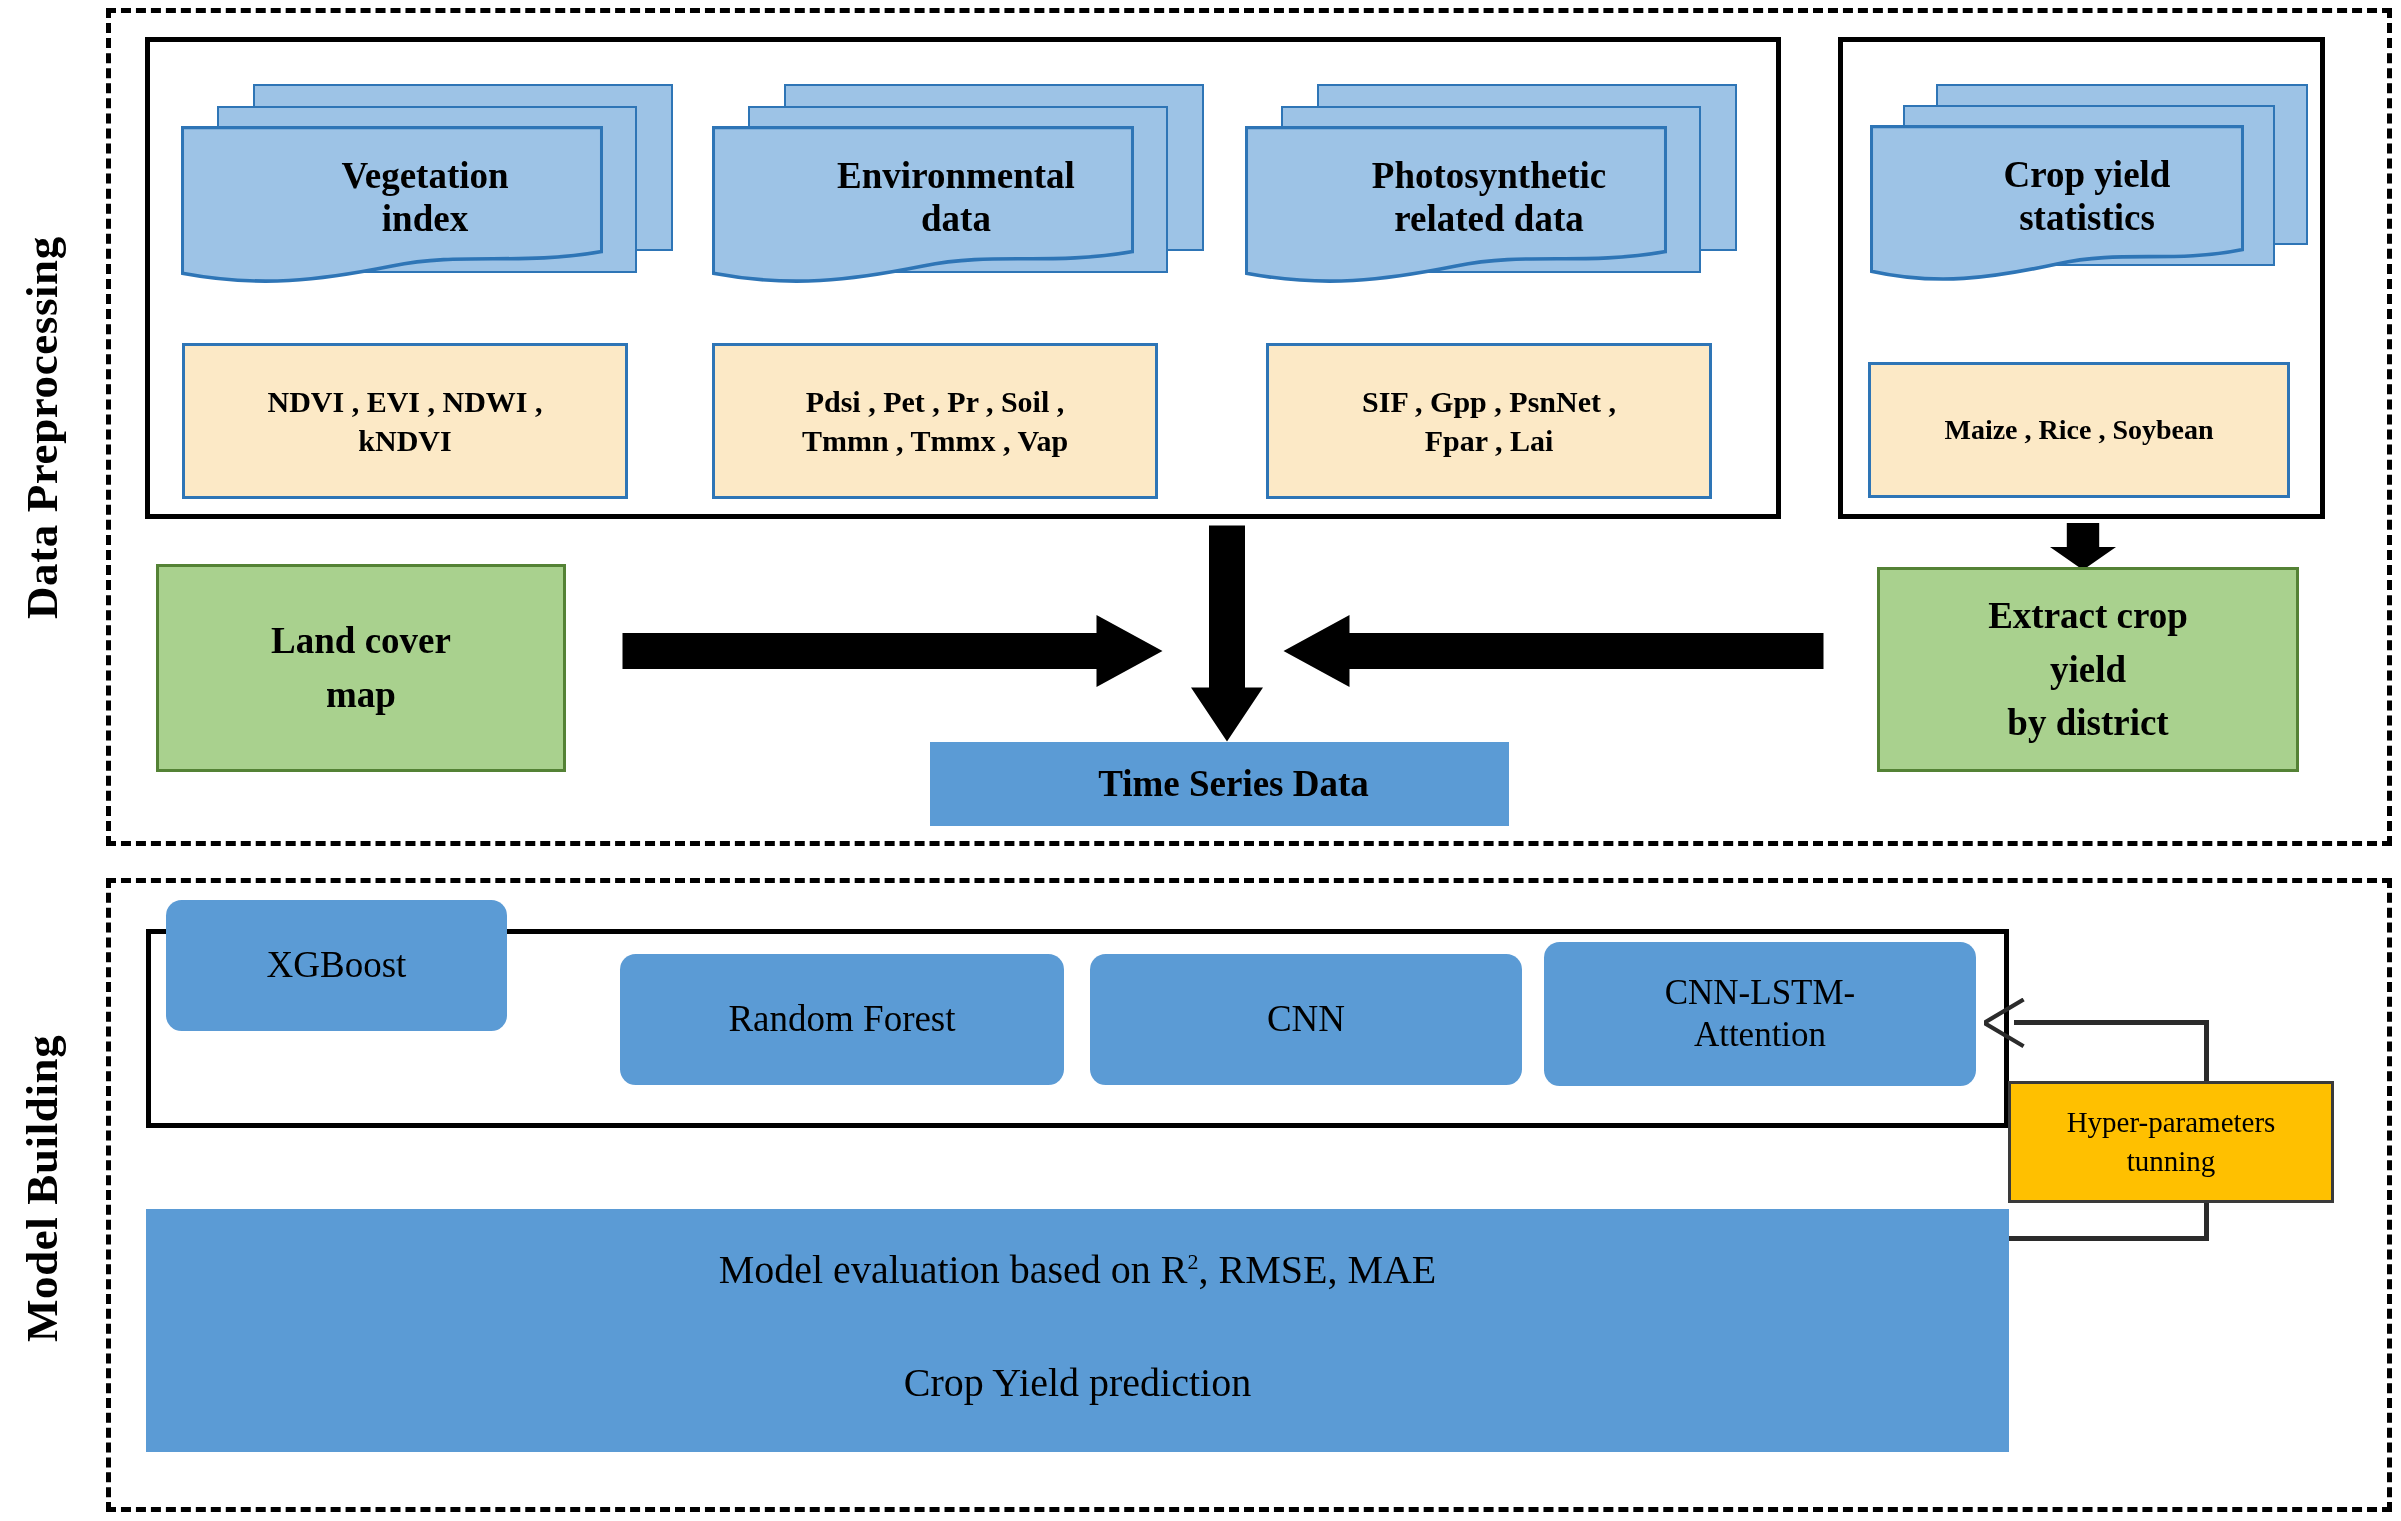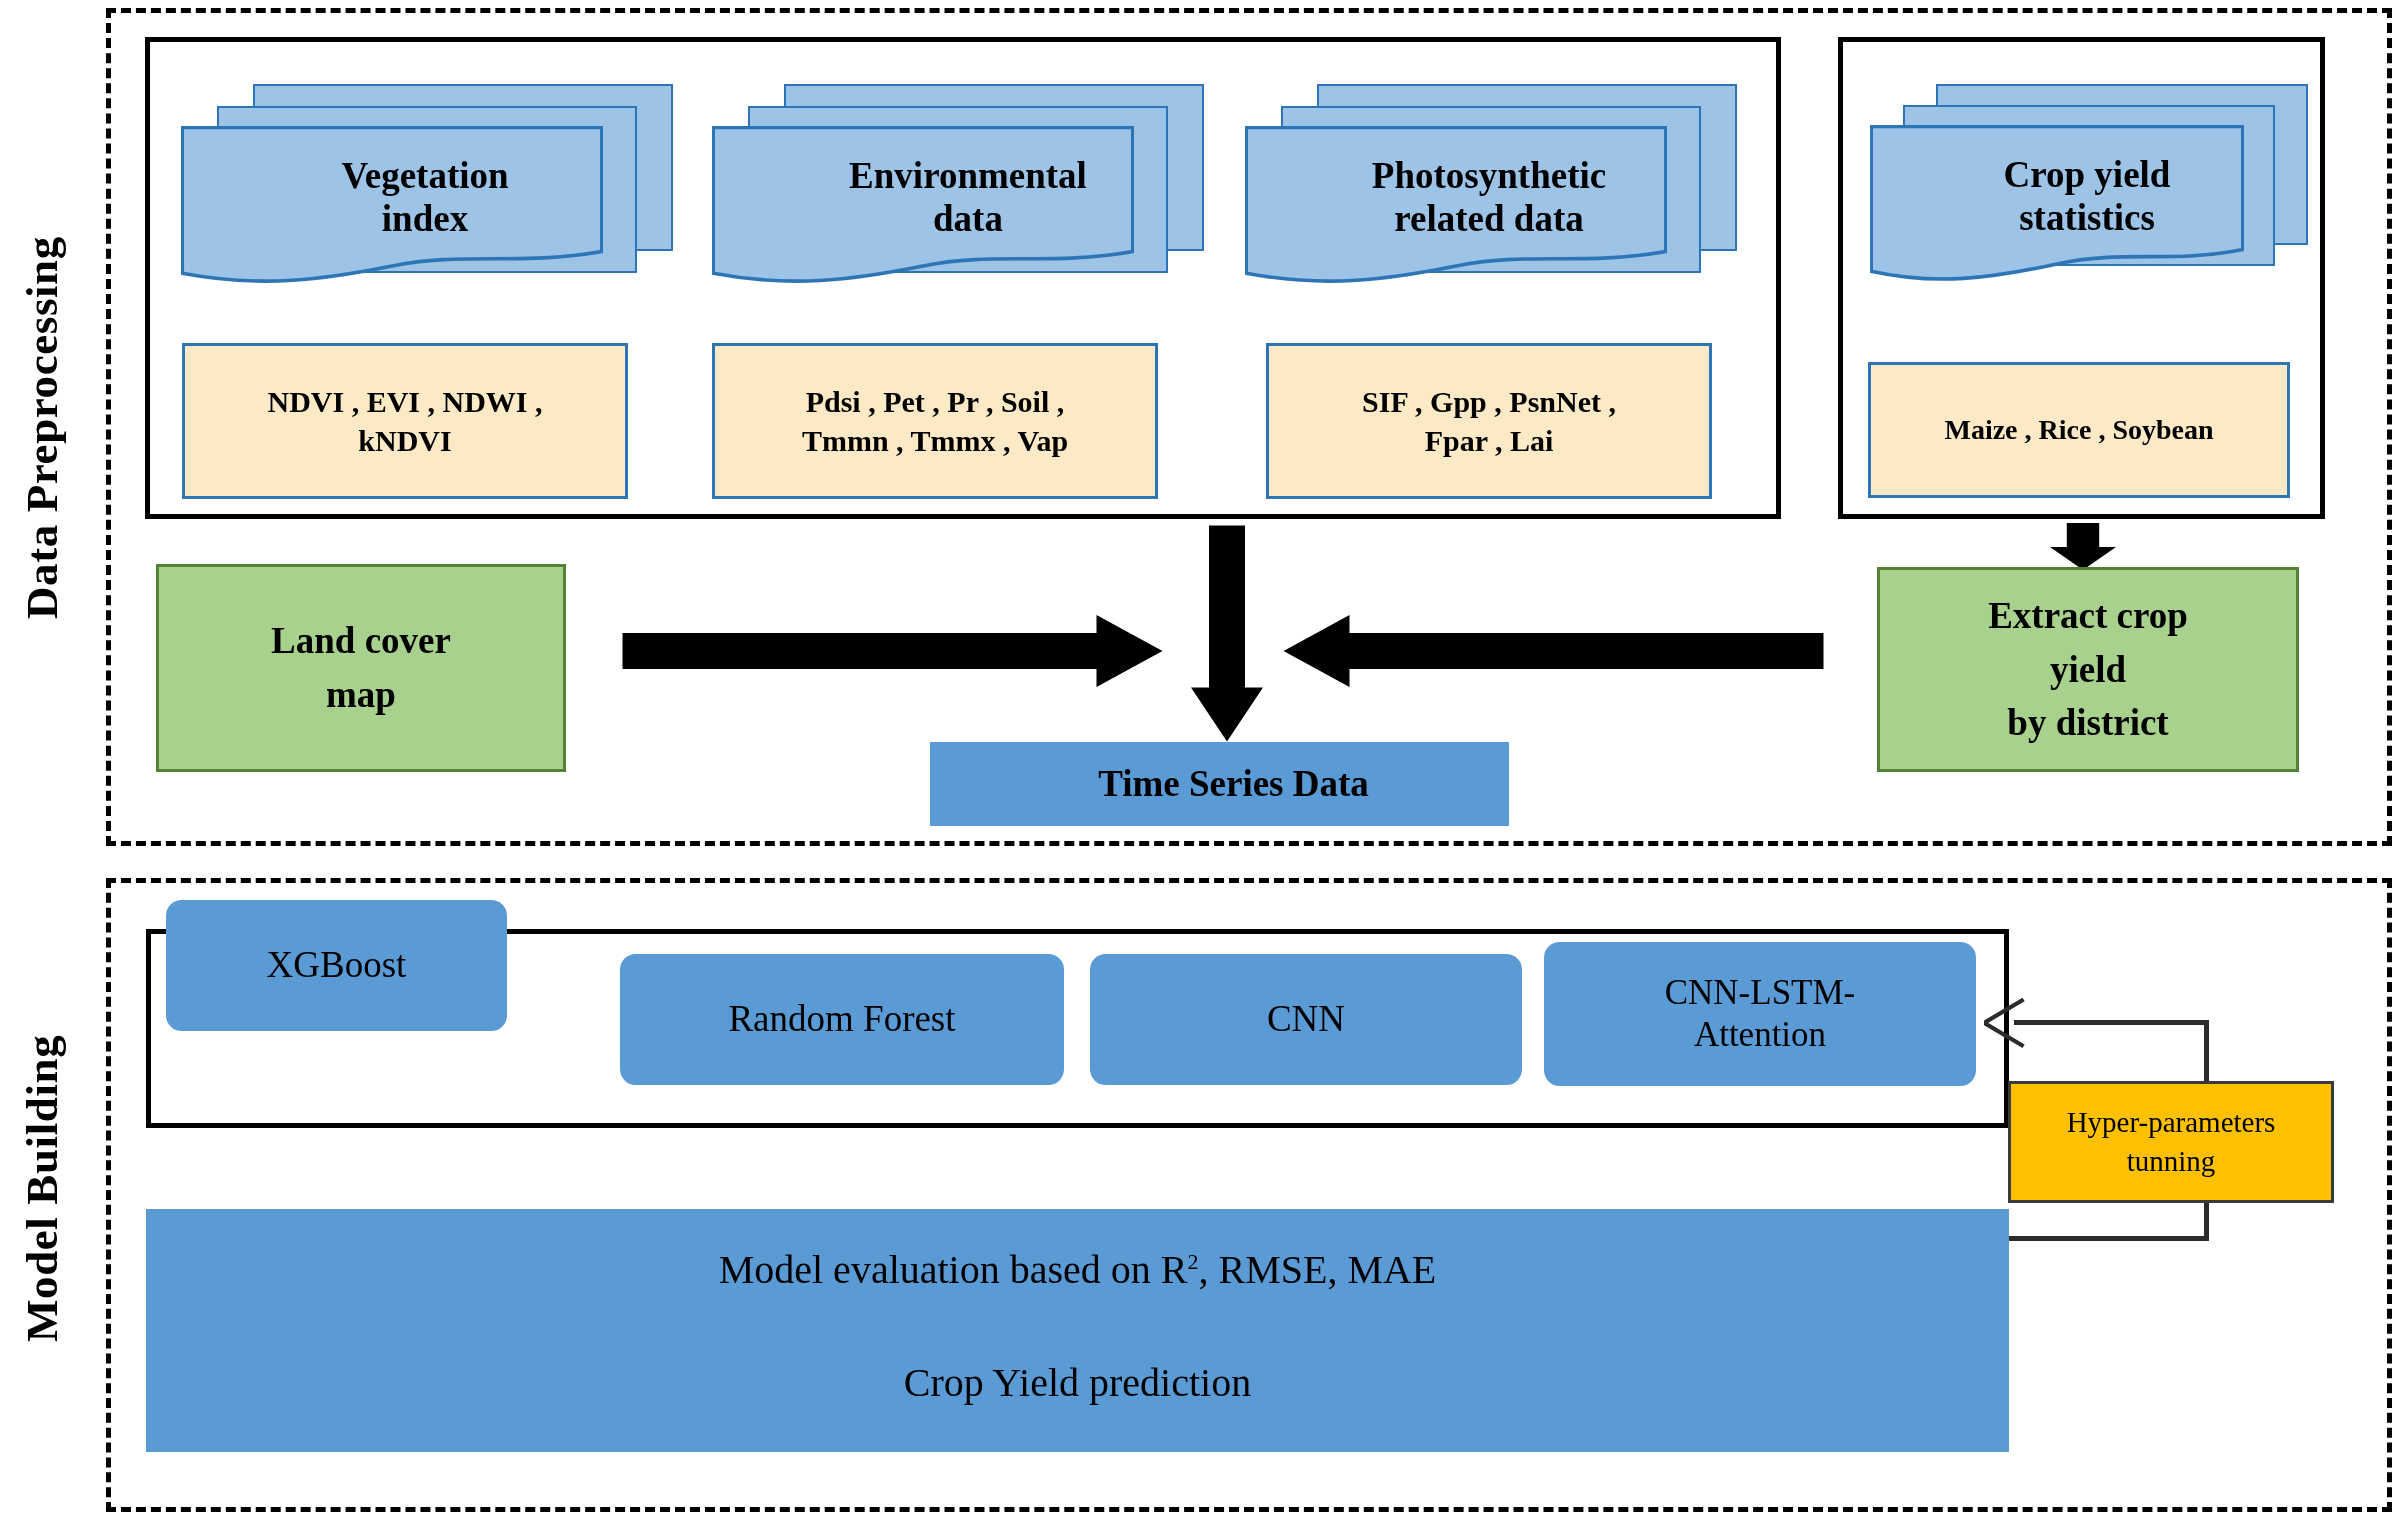--- a/index.html
+++ b/index.html
@@ -82,21 +82,21 @@
     <svg width="422" height="163" viewBox="0 0 700 270">
       <path d="M2,2 H698 V208 C560,232 470,208 350,232 C230,256 130,268 2,244 Z" fill="#9DC3E6" stroke="#2E75B6" stroke-width="6"></path>
     </svg>
   </div>
   <div class="dtext" style="top:71px;font-size:37px;">
     <span>Vegetation</span>
     <span>index</span>
   </div>
 </div>
 
-<div class="docstack" style="left:712px;top:84px;width:488px;height:205px;padding-left:24px;">
+<div class="docstack" style="left:712px;top:84px;width:488px;height:205px;">
   <div class="sheet" style="left:72px;top:0;width:416px;height:163px;"></div>
   <div class="sheet" style="left:36px;top:22px;width:416px;height:163px;"></div>
   <div class="front" style="left:0;top:42px;">
     <svg width="422" height="163" viewBox="0 0 700 270">
       <path d="M2,2 H698 V208 C560,232 470,208 350,232 C230,256 130,268 2,244 Z" fill="#9DC3E6" stroke="#2E75B6" stroke-width="6"></path>
     </svg>
   </div>
   <div class="dtext" style="top:71px;font-size:37px;">
     <span>Environmental</span>
     <span>data</span>

